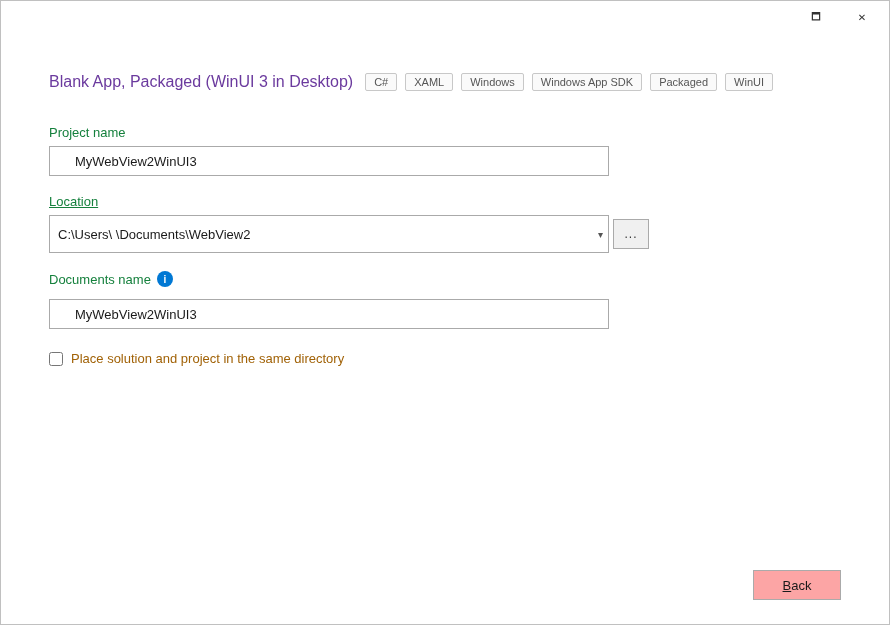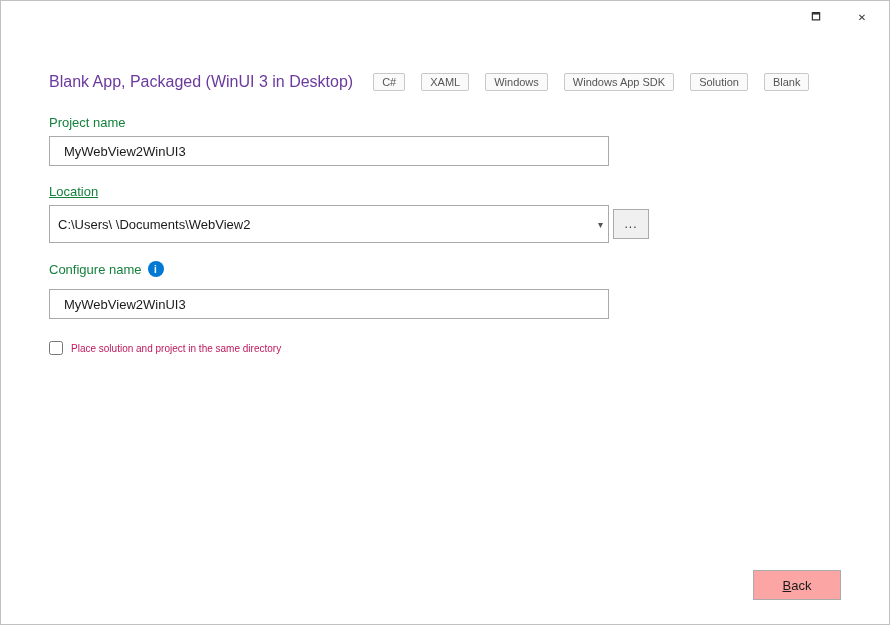--- a/index.html
+++ b/index.html
@@ -61,22 +61,22 @@
       font-size: 28px;
       font-weight: 300;
       color: #1a1a1a;
       margin-bottom: 24px;
       letter-spacing: -0.3px;
     }
 
     .project-type-row {
       display: flex;
       align-items: center;
-      gap: 16px;
-      margin-bottom: 24px;
+      gap: 8px;
+      margin-bottom: 34px;
       flex-wrap: wrap;
     }
 
     .project-type-name {
       font-size: 16px;
       color: #6b3a9e;
       font-weight: 400;
       margin-right: 4px;
     }
 
@@ -102,21 +102,21 @@
     }
 
     .form-label .underline {
       text-decoration: underline;
     }
 
     .form-input {
       width: 560px;
       height: 30px;
       border: 1px solid #aaa;
-      padding: 4px 14px;
+      padding: 4px 25px;
       font-size: 13px;
       font-family: 'Segoe UI', Arial, sans-serif;
       color: #1a1a1a;
       background: #fff;
       outline: none;
     }
 
     .location-row {
       display: flex;
       align-items: center;
@@ -195,22 +195,22 @@
     }
 
     .checkbox-input {
       width: 14px;
       height: 14px;
       cursor: pointer;
       border: 1px solid #aaa;
     }
 
     .checkbox-label {
-      font-size: 10px;
-      color: #be185d;
+      font-size: 13px;
+      color: #a16207;
     }
 
     .footer {
       display: flex;
       justify-content: flex-end;
       align-items: center;
       gap: 8px;
       padding: 16px 48px 24px 48px;
     }
 
@@ -248,22 +248,22 @@
 
   <div class="content">
 
 
     <div class="project-type-row">
       <span class="project-type-name">Blank App, Packaged (WinUI 3 in Desktop)</span>
       <span class="tag">C#</span>
       <span class="tag">XAML</span>
       <span class="tag">Windows</span>
       <span class="tag">Windows App SDK</span>
-      <span class="tag">Solution</span>
-      <span class="tag">Blank</span>
+      <span class="tag">Packaged</span>
+      <span class="tag">WinUI</span>
     </div>
 
     <div class="form-section">
       <label class="form-label">Project name</label>
       <input class="form-input" type="text" value="MyWebView2WinUI3" style="">
     </div>
 
     <div class="form-section">
       <label class="form-label">
         <span class="underline">Location</span>
@@ -274,21 +274,21 @@
             <option>C:\Users\        \Documents\WebView2</option>
           </select>
           <span class="select-chevron">▾</span>
         </div>
         <button class="browse-btn">...</button>
       </div>
     </div>
 
     <div class="form-section">
       <div class="solution-label-row">
-        <span class="form-label" style="margin-bottom:0;">Configure name</span>
+        <span class="form-label" style="margin-bottom:0;">Documents name</span>
         <div class="info-icon">i</div>
       </div>
     </div>
     <div class="form-section" style="margin-top:-12px;">
       <input class="form-input" type="text" value="MyWebView2WinUI3" style="">
     </div>
 
     <div class="checkbox-row">
       <input type="checkbox" class="checkbox-input" style="">
       <label class="checkbox-label">

